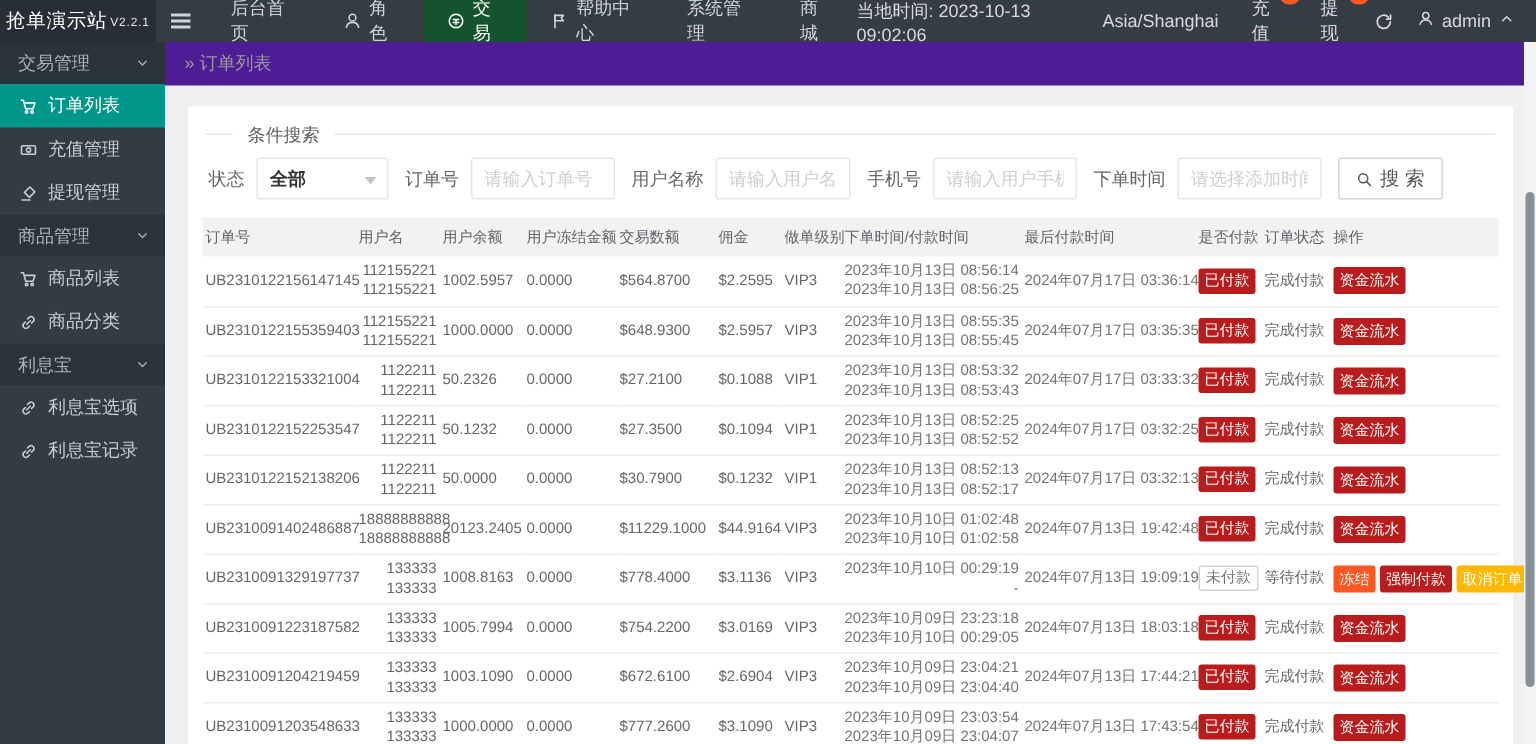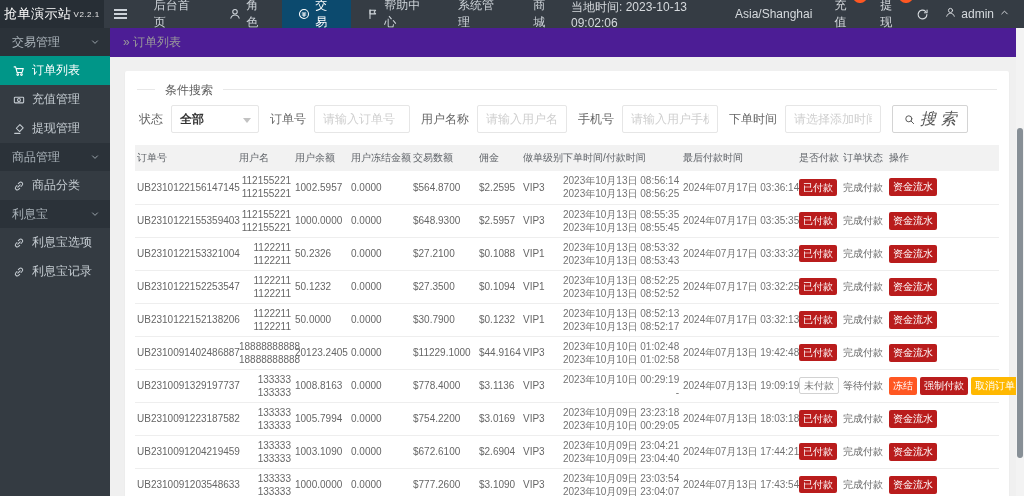--- a/index.html
+++ b/index.html
@@ -16,21 +16,21 @@
     background:#353c44; display:flex; align-items:stretch; z-index:20; }
   .brand { width:110px; background:#272e35; color:#fff; display:flex;
     align-items:center; justify-content:center; font-size:13px; letter-spacing:.5px; }
   .brand sup { font-size:8px; margin-left:2px; color:#e6e6e6; }
   .hamburger { width:36px; display:flex; flex-direction:column; justify-content:center;
     align-items:center; gap:2px; cursor:pointer; }
   .hamburger i { display:block; width:13px; height:2px; background:#cdd3d9; }
   .topnav { display:flex; align-items:stretch; }
   .nav-item { display:flex; align-items:center; gap:5px; padding:0 16px;
     color:#cfd5da; font-size:12px; cursor:pointer; }
-  .nav-item.active { background:#0c4a6e; color:#fff; }
+  .nav-item.active { background:#14532d; color:#fff; }
   .top-right { margin-left:auto; display:flex; align-items:center; gap:16px;
     padding-right:14px; color:#d6dade; font-size:12px; }
   .qitem { position:relative; cursor:pointer; }
   .qbadge { position:absolute; top:-7px; right:-13px; min-width:14px; height:13px;
     line-height:13px; padding:0 3px; background:#ff5722; color:#fff; font-size:9px;
     border-radius:8px; text-align:center; }
   .userbox { display:flex; align-items:flex-start; gap:5px; cursor:pointer; }
 
   
   .sidebar { position:absolute; top:28px; left:0; bottom:0; width:110px;
@@ -62,21 +62,21 @@
   .inp::placeholder { color:#cfcfcf; }
   .inp.wide { width:90px; }
   .select { position:relative; width:88px; height:28px; border:1px solid #e6e6e6;
     border-radius:2px; display:flex; align-items:center; padding:0 20px 0 8px;
     color:#333; cursor:pointer; background:#fff; }
   .caret { position:absolute; right:7px; top:12px; width:0; height:0;
     border-left:4px solid transparent; border-right:4px solid transparent;
     border-top:5px solid #c2c2c2; }
   .search-btn { height:28px; padding:0 11px; background:#fff; border:1px solid #d4d4d4;
     border-radius:2px; display:flex; align-items:center; gap:5px; color:#555;
-    font-size:16px; cursor:pointer; font-family:inherit;font-style:italic; }
+    font-size:13px; cursor:pointer; font-family:inherit; }
 
   
   table { width:100%; border-collapse:collapse; table-layout:fixed; }
   thead th { background:#f2f2f2; color:#5f6368; font-weight:normal; text-align:left;
     font-size:10px; padding:6px 2px; white-space:nowrap; overflow:visible; }
   tbody td { font-size:10px; color:#666; padding:3px 2px; border-bottom:1px solid #eee;
     white-space:nowrap; overflow:visible; vertical-align:middle; line-height:13px; }
   tbody tr { height:33px; }
   .two-line div { line-height:13px;text-align:right; }
   .datecell { font-size:10px; color:#737373; }
@@ -212,20 +212,30 @@
       </span>
       <span>提现管理</span>
     </div>
     <div class="side-group-title">
       <span>商品管理</span>
       <span class="icon">
         <svg width="10" height="10" viewBox="0 0 16 16" fill="none" stroke="currentColor" stroke-width="1.4" stroke-linecap="round" stroke-linejoin="round">
           <path d="M4 6.2l4 4 4-4"></path>
         </svg>
       </span>
+    </div>
+    <div class="side-item">
+      <span class="icon">
+        <svg width="12" height="12" viewBox="0 0 16 16" fill="none" stroke="currentColor" stroke-width="1.4" stroke-linecap="round" stroke-linejoin="round">
+          <path d="M1.5 2.5h2l2 7.5h6.5l1.7-5.2H4.4"></path>
+          <circle cx="6.3" cy="12.8" r="1.1"></circle>
+          <circle cx="11.3" cy="12.8" r="1.1"></circle>
+        </svg>
+      </span>
+      <span>商品列表</span>
     </div>
     <div class="side-item">
       <span class="icon">
         <svg width="12" height="12" viewBox="0 0 16 16" fill="none" stroke="currentColor" stroke-width="1.4" stroke-linecap="round" stroke-linejoin="round">
           <path d="M6.4 9.6l3.2-3.2"></path>
           <path d="M7.1 4.9l1.5-1.5a2.55 2.55 0 013.6 3.6L10.7 8.5"></path>
           <path d="M8.9 11.1l-1.5 1.5a2.55 2.55 0 01-3.6-3.6l1.5-1.5"></path>
         </svg>
       </span>
       <span>商品分类</span>

